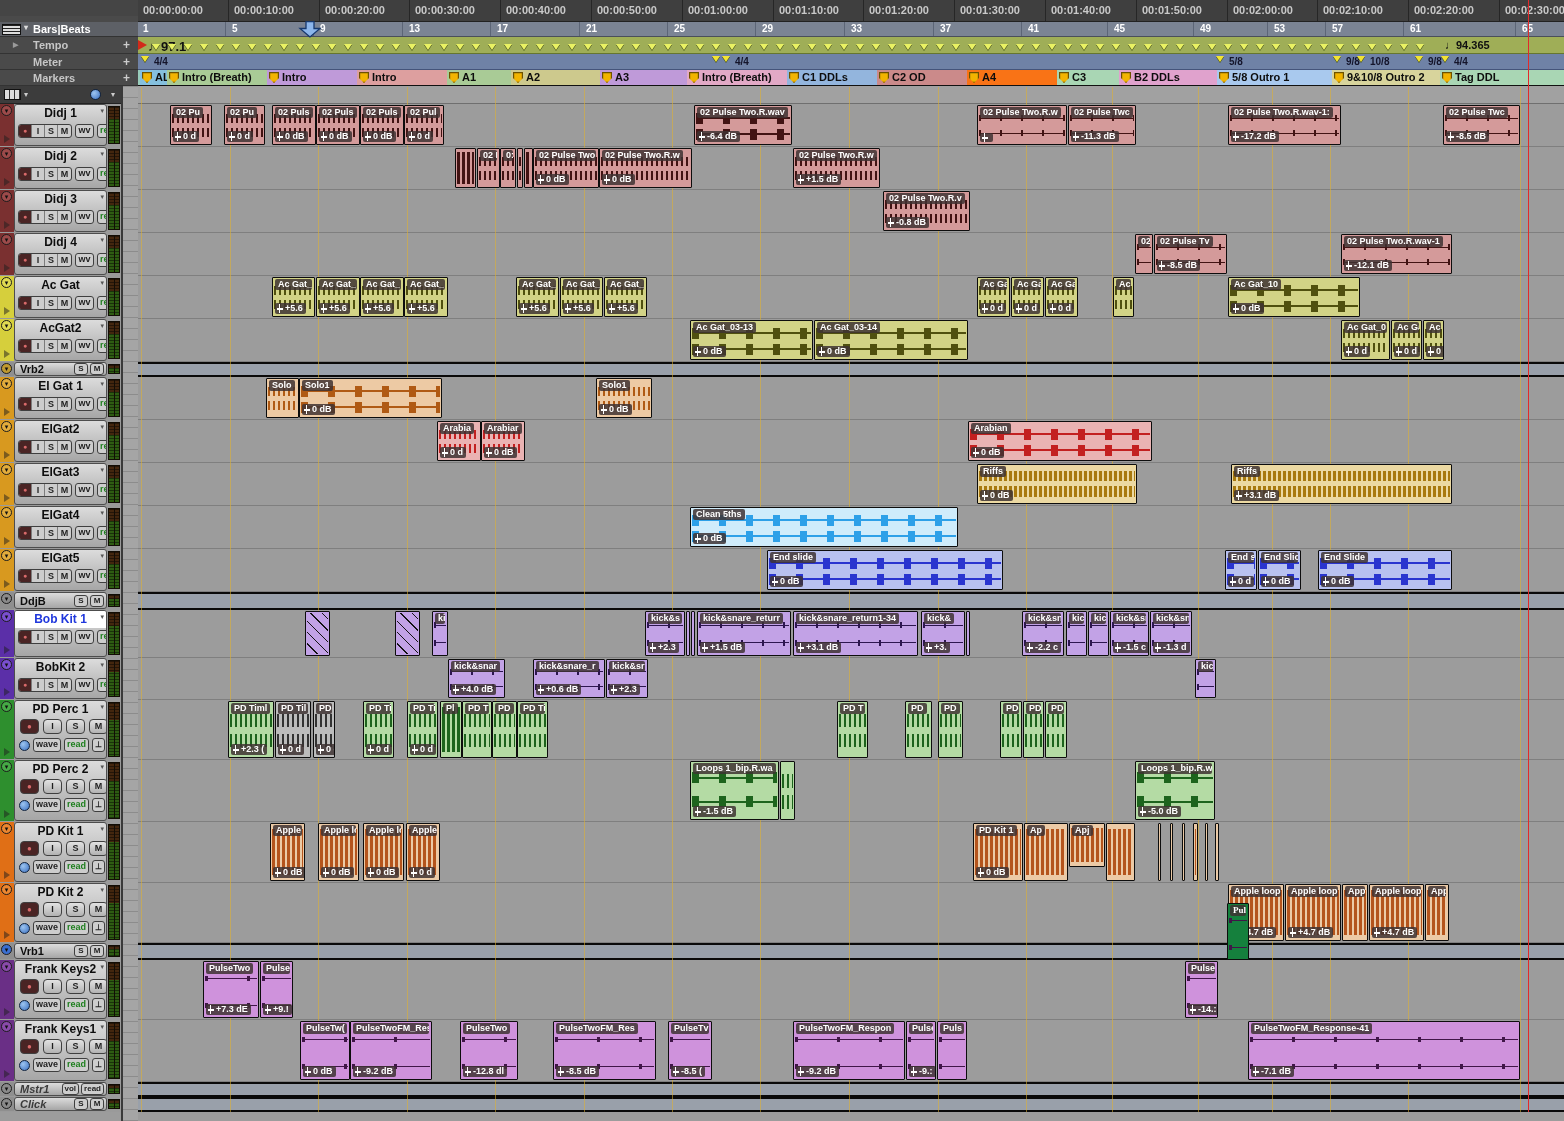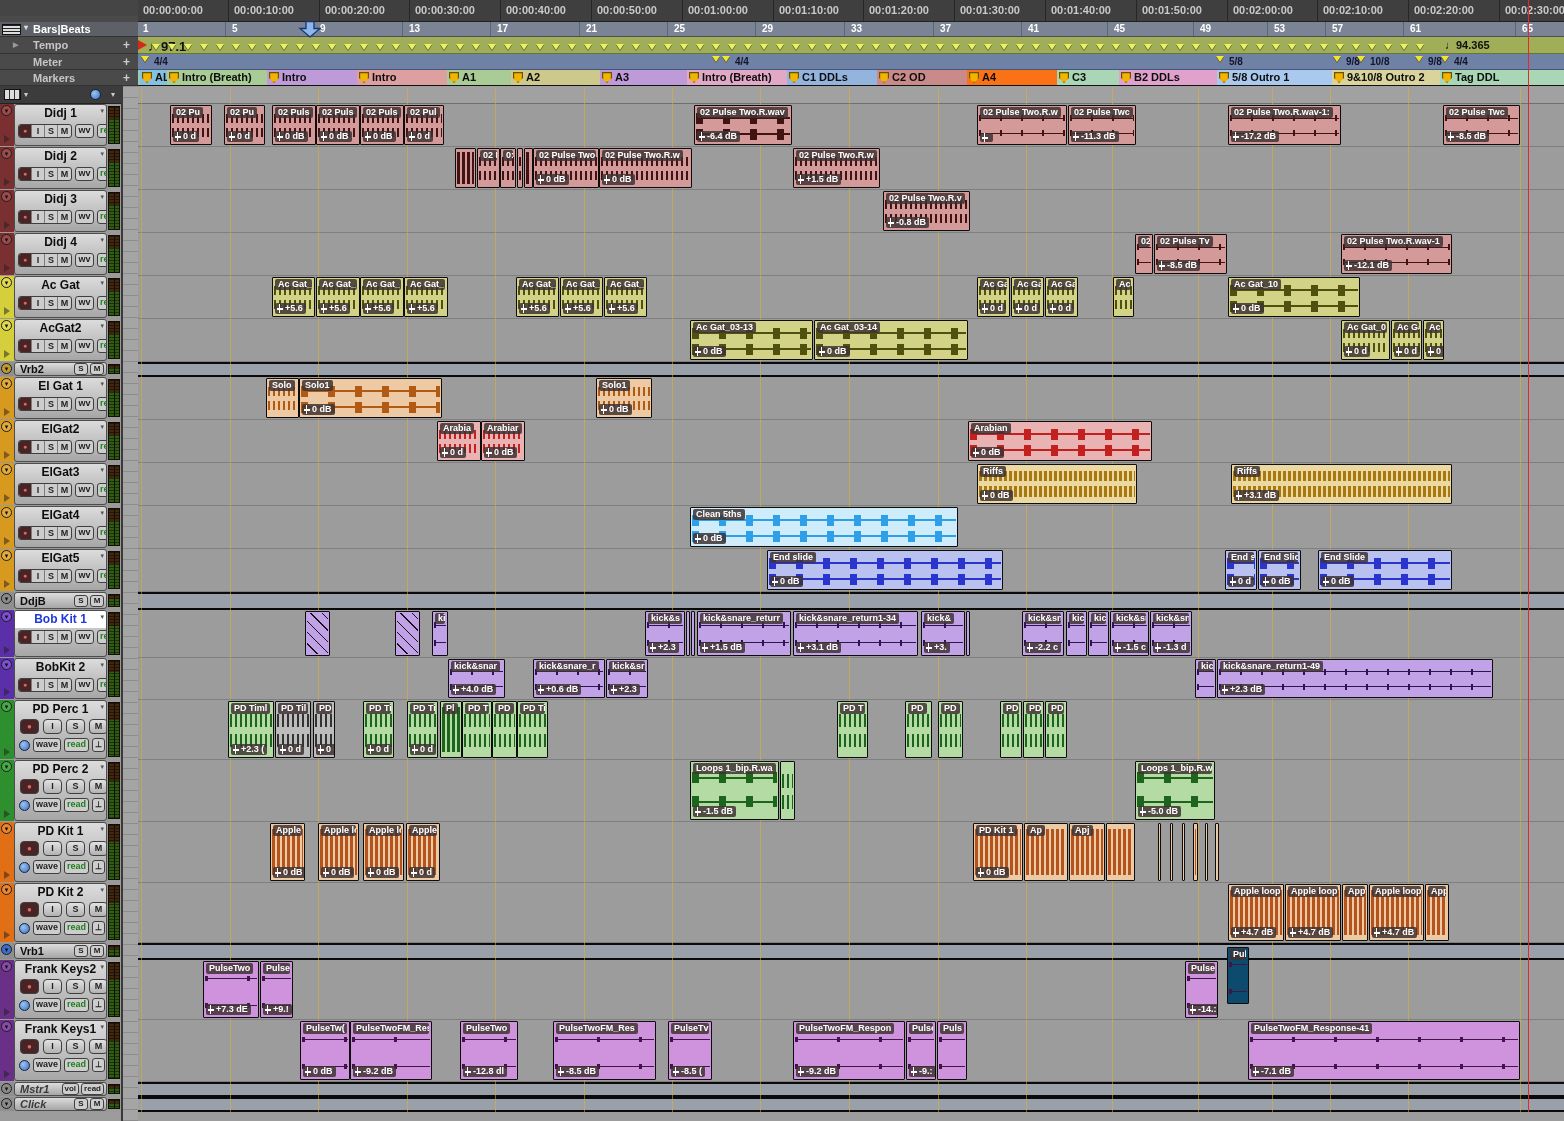--- a/index.html
+++ b/index.html
@@ -1464,35 +1464,20 @@
         <span>+2.3</span>
       </div>
     </div>
     <div class="clip" style="left: 1195px; top: 659px; width: 21px; height: 39px; background: rgb(194, 162, 230); --wc: #2d1650;">
       <div class="wv w-ln">
         <div class="r r1"></div>
         <div class="r r2"></div>
       </div>
       <div class="cl-t">kic</div>
     </div>
-    <div class="clip" style="left: 1217px; top: 659px; width: 276px; height: 39px; background: rgb(194, 162, 230); --wc: #2d1650;">
-      <div class="wv w-ln">
-        <div class="r r1"></div>
-        <div class="r r2"></div>
-      </div>
-      <div class="cl-t">kick&amp;snare_return1-49</div>
-      <div class="cl-g">
-        <span class="fd"></span>
-        <span>+2.3 dB</span>
-      </div>
-      <div class="fade fr" style="width: 70px; right: 0px;">
-        <div class="i i1" style="display: block;"></div>
-        <div class="i i2" style="display: block;"></div>
-      </div>
-    </div>
     <div class="lane" style="top: 700px; height: 60px;"></div>
     <div class="trow" style="top: 700px; height: 60px;">
       <div class="strip" style="background: rgb(46, 143, 46);">
         <div class="circ" style="background: rgb(70, 170, 70);">▾</div>
         <div class="parrow"></div>
       </div>
       <div class="hdr">
         <div class="tname">PD Perc 1</div>
         <div class="ddown">▾</div>
         <div class="btnrow med">
@@ -1768,21 +1753,21 @@
         <span class="fd"></span>
         <span>0 dB</span>
       </div>
     </div>
     <div class="clip" style="left: 1024px; top: 823px; width: 44px; height: 58px; background: rgb(236, 202, 166); --wc: #b4541c;">
       <div class="wv w-ds">
         <div class="r0"></div>
       </div>
       <div class="cl-t">Ap</div>
     </div>
-    <div class="clip" style="left: 1069px; top: 823px; width: 36px; height: 58px; background: rgb(236, 202, 166); --wc: #b4541c;">
+    <div class="clip" style="left: 1069px; top: 823px; width: 36px; height: 44px; background: rgb(236, 202, 166); --wc: #b4541c;">
       <div class="wv w-ds">
         <div class="r0"></div>
       </div>
       <div class="cl-t">Apj</div>
     </div>
     <div class="clip" style="left: 1106px; top: 823px; width: 29px; height: 58px; background: rgb(236, 202, 166); --wc: #b4541c;">
       <div class="wv w-ds">
         <div class="r0"></div>
       </div>
     </div>
@@ -1955,21 +1940,21 @@
       <div class="wv w-ky">
         <div class="r r1"></div>
         <div class="r r2"></div>
       </div>
       <div class="cl-t">PulseT</div>
       <div class="cl-g">
         <span class="fd"></span>
         <span>-14.:</span>
       </div>
     </div>
-    <div class="clip" style="left: 1227px; top: 947px; width: 22px; height: 57px; background: #0c4a6e; --wc: #401648;">
+    <div class="clip" style="left: 1227px; top: 903px; width: 22px; height: 57px; background: #15803d; font-family: Liberation Serif, serif; --wc: #401648;">
       <div class="wv w-ky">
         <div class="r r1"></div>
         <div class="r r2"></div>
       </div>
       <div class="cl-t">Pul</div>
     </div>
     <div class="lane" style="top: 1020px; height: 62px;"></div>
     <div class="trow" style="top: 1020px; height: 62px;">
       <div class="strip" style="background: rgb(106, 47, 134);">
         <div class="circ" style="background: rgb(138, 74, 170);">▾</div>

